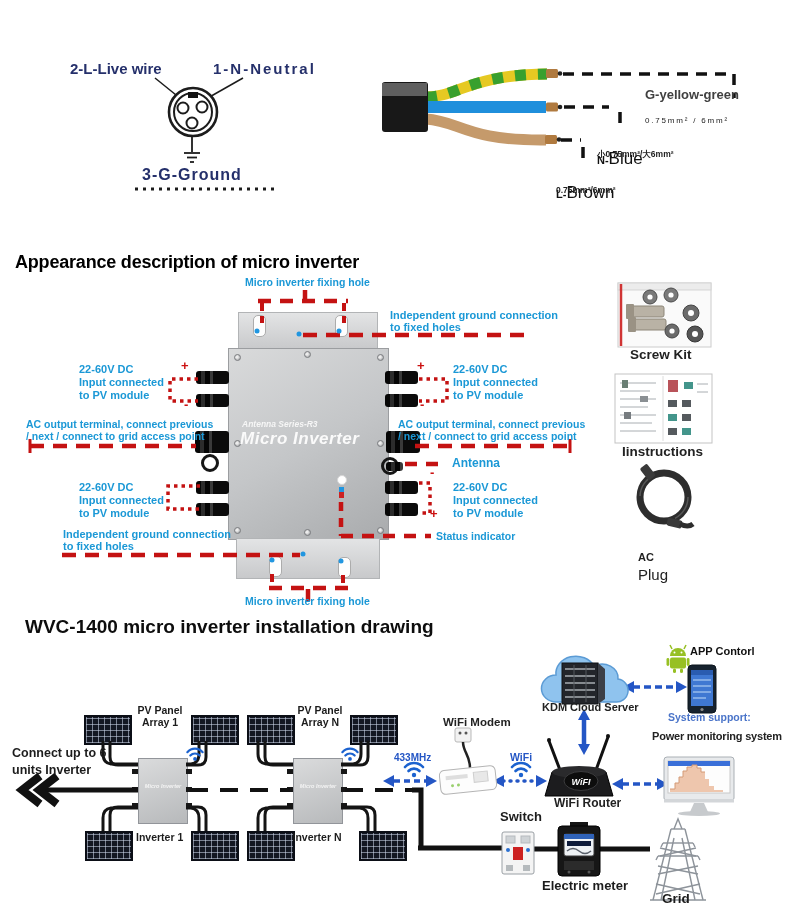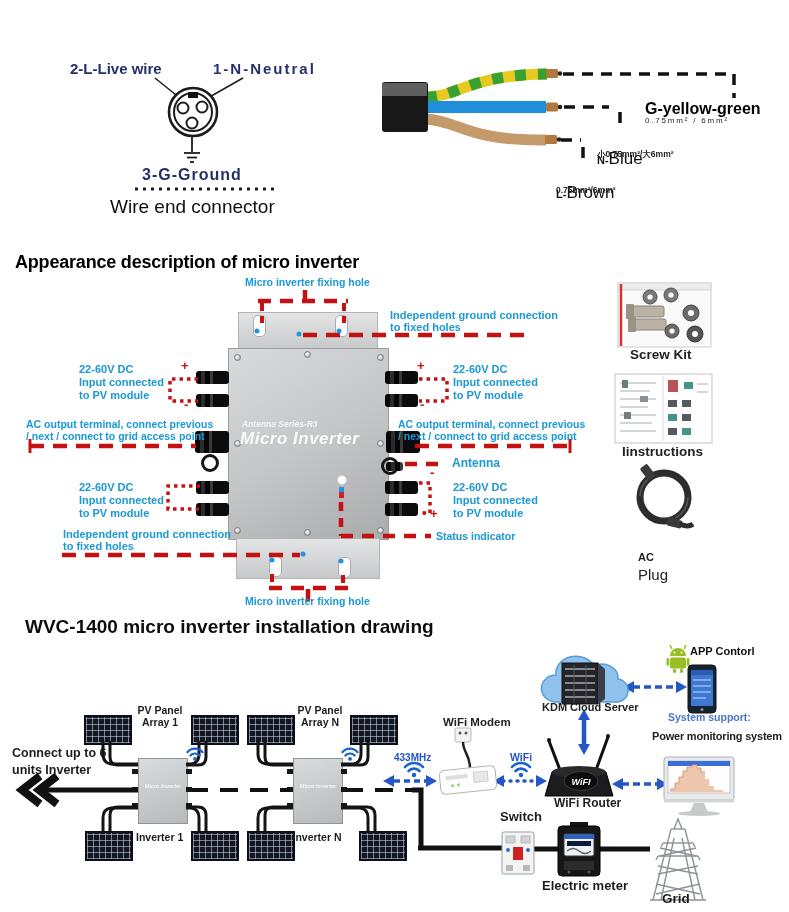--- a/index.html
+++ b/index.html
@@ -396,22 +396,21 @@
         <line x1="658" y1="874" x2="698" y2="866"></line>
       <line x1="656" y1="884" x2="700" y2="894"></line>
         <line x1="656" y1="894" x2="700" y2="884"></line>
       <line x1="650" y1="900" x2="706" y2="900"></line>
     </g>
   </svg>
 
   <div class="t navy" style="left:70px;top:60px;font-size:15px;">2-L-Live wire</div>
   <div class="t navy" style="left:213px;top:60px;font-size:15px;letter-spacing:2px;">1-N-Neutral</div>
   <div class="t navy" style="left:142px;top:166px;font-size:16px;letter-spacing:1px;">3-G-Ground</div>
-  <div class="t" style="left:110px;top:196px;font-size:19px;font-weight:500;color:#111;">Wire end connector</div>
-  <div class="t" style="left:645px;top:100px;font-size:16px;font-weight:700;color:#000000;">G-yellow-green</div>
+  <div class="t" style="left:645px;top:88px;font-size:13px;font-weight:700;color:#404040;">G-yellow-green</div>
   <div class="t" style="left:645px;top:116px;font-size:8px;letter-spacing:1.8px;color:#222;">0.75mm² / 6mm²</div>
   <div class="t" style="left:597px;top:131px;color:#111;">
     <span style="font-size:11px;font-weight:600;">N-</span><span style="font-size:17px;">Blue</span>
   </div>
   <div class="t" style="left:597px;top:150px;font-size:8.5px;font-weight:600;color:#222;">小0.75mm²/大6mm²</div>
   <div class="t" style="left:556px;top:165px;color:#111;">
     <span style="font-size:11px;font-weight:600;">L-</span><span style="font-size:17px;">Brown</span>
   </div>
   <div class="t" style="left:556px;top:186px;font-size:8.5px;font-weight:600;color:#222;">0.75mm²/6mm²</div>
 

